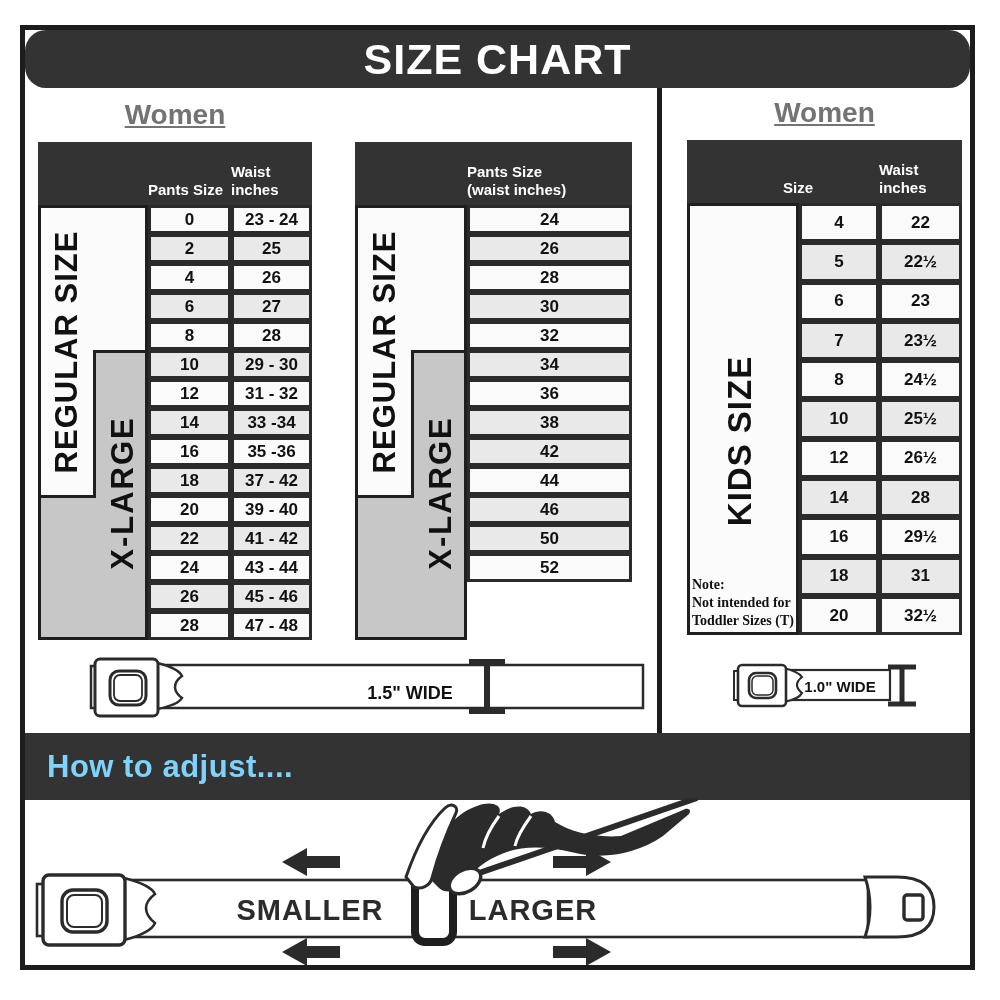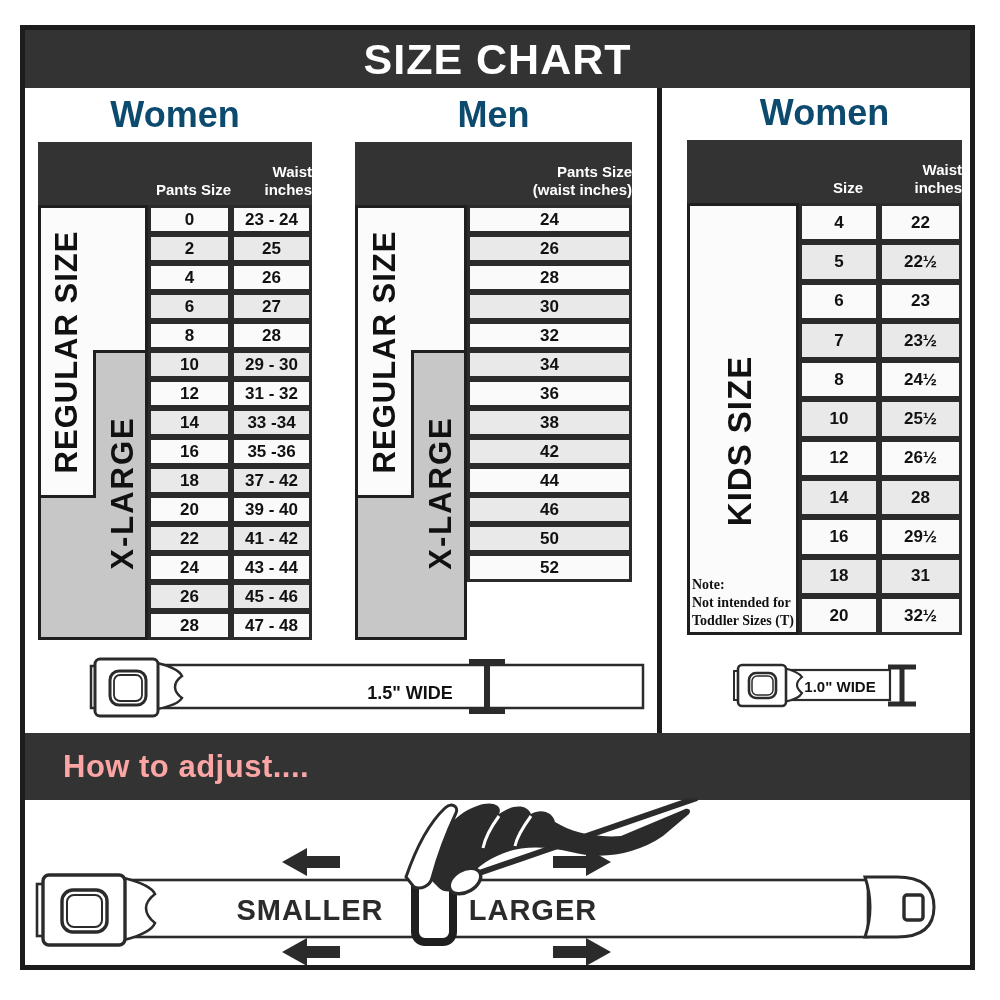--- a/index.html
+++ b/index.html
@@ -5,39 +5,39 @@
   html,body{margin:0;padding:0;background:#ffffff;}
   #page{position:relative;width:1000px;height:1000px;background:#fff;
         font-family:"Liberation Sans",sans-serif;overflow:hidden;}
 
   
   #frame{position:absolute;left:20px;top:25px;width:955px;height:945px;
          border:5px solid #1c1c1c;box-sizing:border-box;pointer-events:none;z-index:50;}
 
   
   #title-bar{position:absolute;left:25px;top:30px;width:945px;height:58px;
-             background:#333333;display:flex;align-items:center;justify-content:center;}
+             background:#333333;display:flex;align-items:center;justify-content:center;border-radius:21px;}
   #title-bar .t{color:#fff;font-size:43px;font-weight:bold;letter-spacing:1px;}
 
   
   #divider{position:absolute;left:657px;top:88px;width:5px;height:645px;background:#1c1c1c;}
 
   
   .gender{position:absolute;top:94px;height:42px;display:flex;align-items:center;
-          justify-content:center;font-size:36px;font-weight:bold;color:#0c4a6e;}
+          justify-content:center;font-size:28px;font-weight:bold;color:#737373;text-decoration:underline;}
   #women-heading{left:38px;width:274px;}
   #men-heading{left:355px;width:277px;}
   #kids-heading{left:687px;width:275px;top:92px;}
 
   
   .thead{position:absolute;background:#333333;color:#fff;}
   #women-thead{left:38px;top:142px;width:274px;height:63px;}
   #men-thead{left:355px;top:142px;width:277px;height:63px;}
   #kids-thead{left:687px;top:140px;width:275px;height:63px;}
-  .thead .hcol{position:absolute;bottom:5px;text-align:right;font-size:15px;
+  .thead .hcol{position:absolute;bottom:5px;text-align:left;font-size:15px;
                font-weight:bold;line-height:1.25;}
 
   
   .rows{position:absolute;display:grid;}
   #women-rows{left:148px;top:205px;grid-template-columns:83px 81px;grid-auto-rows:29px;}
   #men-rows{left:467px;top:205px;grid-template-columns:165px;grid-auto-rows:29px;}
   #kids-rows{left:799px;top:203px;grid-template-columns:80px 83px;grid-auto-rows:39.3px;}
   .cell{background:#fafafa;border:3px solid #2b2b2b;box-sizing:border-box;
         display:flex;align-items:center;justify-content:center;
         font-size:17px;font-weight:bold;color:#111;}
@@ -54,36 +54,35 @@
   #kids-note{position:absolute;left:692px;top:576px;width:106px;color:#111;
              font-size:14px;font-weight:bold;line-height:1.3;z-index:5;font-family:Liberation Serif, serif;}
 
   
   #adult-belt{position:absolute;left:85px;top:650px;}
   #kids-belt{position:absolute;left:730px;top:658px;}
 
   
   #adjust-bar{position:absolute;left:25px;top:733px;width:945px;height:67px;
               background:#333333;display:flex;align-items:center;}
-  #adjust-bar .t{color:#fca5a5;font-size:31px;font-weight:bold;margin-left:38px;letter-spacing:0.5px;}
+  #adjust-bar .t{color:#7dd3fc;font-size:31px;font-weight:bold;margin-left:22px;letter-spacing:0.5px;}
   #adjust-art{position:absolute;left:25px;top:798px;}
 </style>
 </head>
 <body>
 
 <div id="page">
 
   <div id="title-bar">
     <span class="t">SIZE CHART</span>
   </div>
 
   <div id="divider"></div>
 
   <div class="gender" id="women-heading">Women</div>
-  <div class="gender" id="men-heading">Men</div>
   <div class="gender" id="kids-heading">Women</div>
 
   <div class="thead" id="women-thead">
     <div class="hcol" style="left:110px;width:83px;">Pants Size</div>
     <div class="hcol" style="left:193px;width:81px;">
       <div>Waist</div>
       <div>inches</div>
     </div>
   </div>
   <div class="sidelabel" id="women-side">

